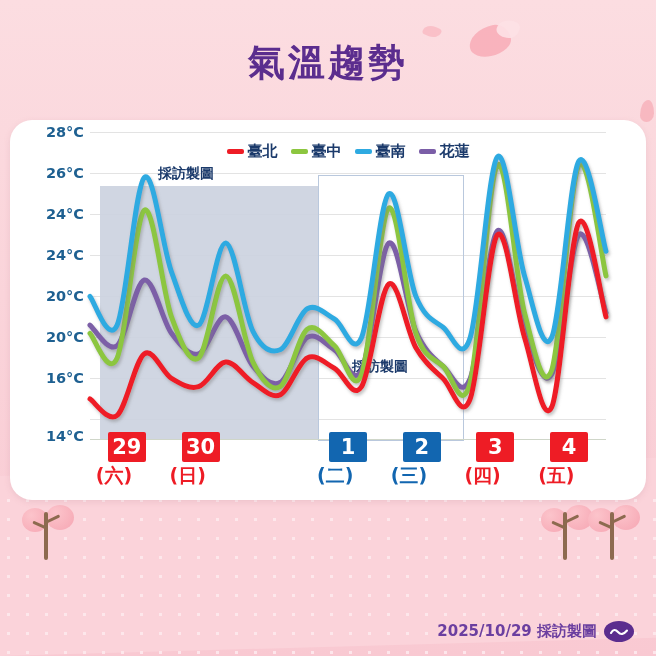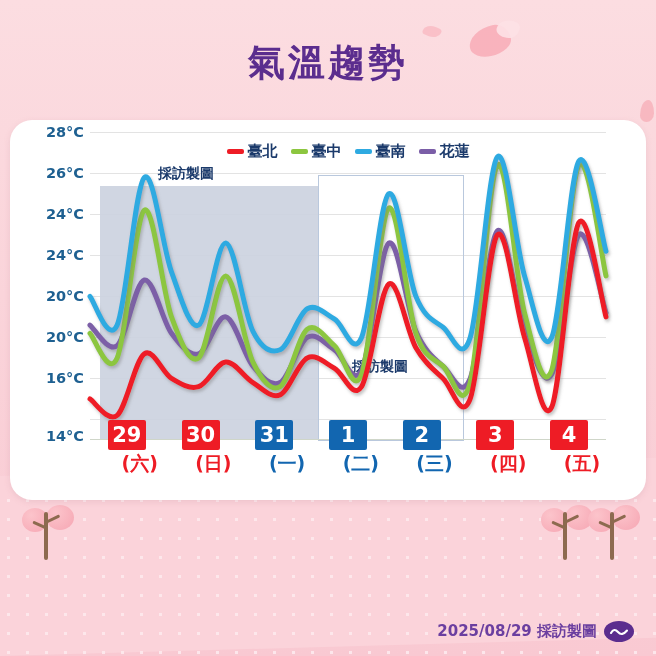--- a/index.html
+++ b/index.html
@@ -77,21 +77,21 @@
   
   .legend{position:absolute;left:80px;top:22px;width:516px;
     display:flex;justify-content:center;gap:13px;}
   .lg{display:flex;align-items:center;gap:4px;}
   .lg .sw{width:17px;height:5px;border-radius:2px;display:inline-block;}
   .lg .nm{font-size:15px;font-weight:bold;color:#1b3a6b;
     font-family:"DejaVu Sans","Liberation Sans",sans-serif;}
 
   
   .dates{position:absolute;left:80px;top:300px;width:516px;height:80px;}
-  .dcell{position:absolute;top:0;width:62px;text-align:right;}
+  .dcell{position:absolute;top:12px;width:62px;text-align:left;}
   .dbox{width:38px;height:30px;margin:0 auto;border-radius:2px;
     display:flex;align-items:center;justify-content:center;
     color:#fff;font-size:21px;font-weight:bold;line-height:1;
     font-family:"DejaVu Sans","Liberation Sans",sans-serif;}
   .dwk{margin-top:3px;font-size:19px;font-weight:bold;line-height:1.1;
     font-family:"DejaVu Sans","Liberation Sans",sans-serif;}
 
   
   .footer{position:absolute;right:22px;bottom:14px;display:flex;align-items:center;gap:7px;}
   .footer .ftxt{font-size:15px;font-weight:bold;color:#6b3fa0;
@@ -201,24 +201,20 @@
 
       <div class="dates" id="dates">
           <div class="dcell" style="left: 5.85714px;">
             <div class="dbox" style="background: rgb(238, 28, 37);">29</div>
             <div class="dwk" style="color: rgb(238, 28, 37);">(六)</div>
           </div>
           <div class="dcell" style="left: 79.5714px;">
             <div class="dbox" style="background: rgb(238, 28, 37);">30</div>
             <div class="dwk" style="color: rgb(238, 28, 37);">(日)</div>
           </div>
-          <div class="dcell" style="left: 153.286px;">
-            <div class="dbox" style="background: rgb(18, 102, 176);">31</div>
-            <div class="dwk" style="color: rgb(18, 102, 176);">(一)</div>
-          </div>
           <div class="dcell" style="left: 227px;">
             <div class="dbox" style="background: rgb(18, 102, 176);">1</div>
             <div class="dwk" style="color: rgb(18, 102, 176);">(二)</div>
           </div>
           <div class="dcell" style="left: 300.714px;">
             <div class="dbox" style="background: rgb(18, 102, 176);">2</div>
             <div class="dwk" style="color: rgb(18, 102, 176);">(三)</div>
           </div>
           <div class="dcell" style="left: 374.429px;">
             <div class="dbox" style="background: rgb(238, 28, 37);">3</div>
@@ -226,21 +222,21 @@
           </div>
           <div class="dcell" style="left: 448.143px;">
             <div class="dbox" style="background: rgb(238, 28, 37);">4</div>
             <div class="dwk" style="color: rgb(238, 28, 37);">(五)</div>
           </div>
         </div>
     </div>
   </div>
 
   <div class="footer">
-    <span class="ftxt">2025/08/29 採訪製圖</span>
+    <span class="ftxt">2025/10/29 採訪製圖</span>
     <span class="logo">
       <svg width="20" height="12" viewBox="0 0 20 12">
         <path d="M2 7 Q5 1.5 9 6 Q13 10.5 18 4.5" stroke="#ffffff" stroke-width="2.1" fill="none" stroke-linecap="round"></path>
       </svg>
     </span>
   </div>
 
 </div>
 
 </body></html>

